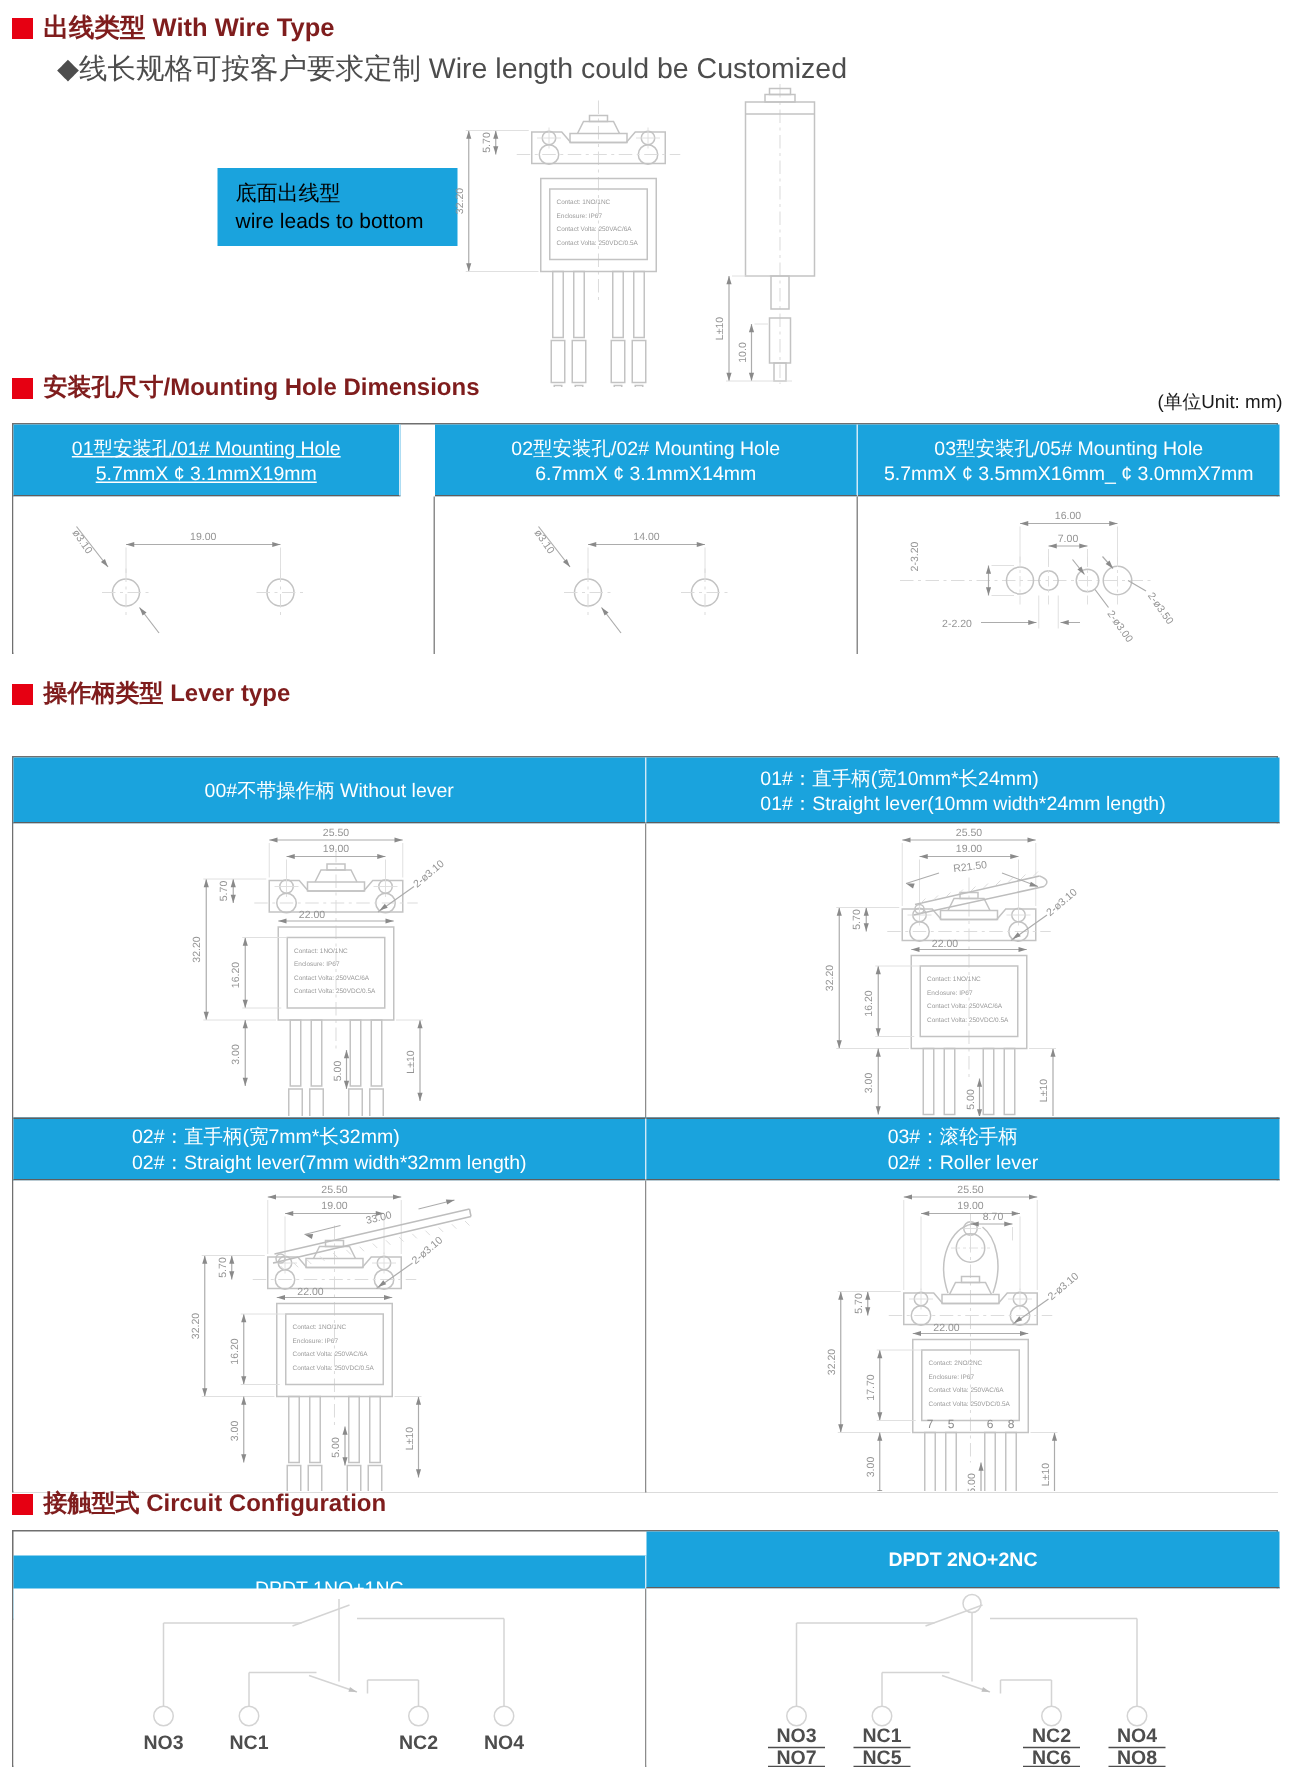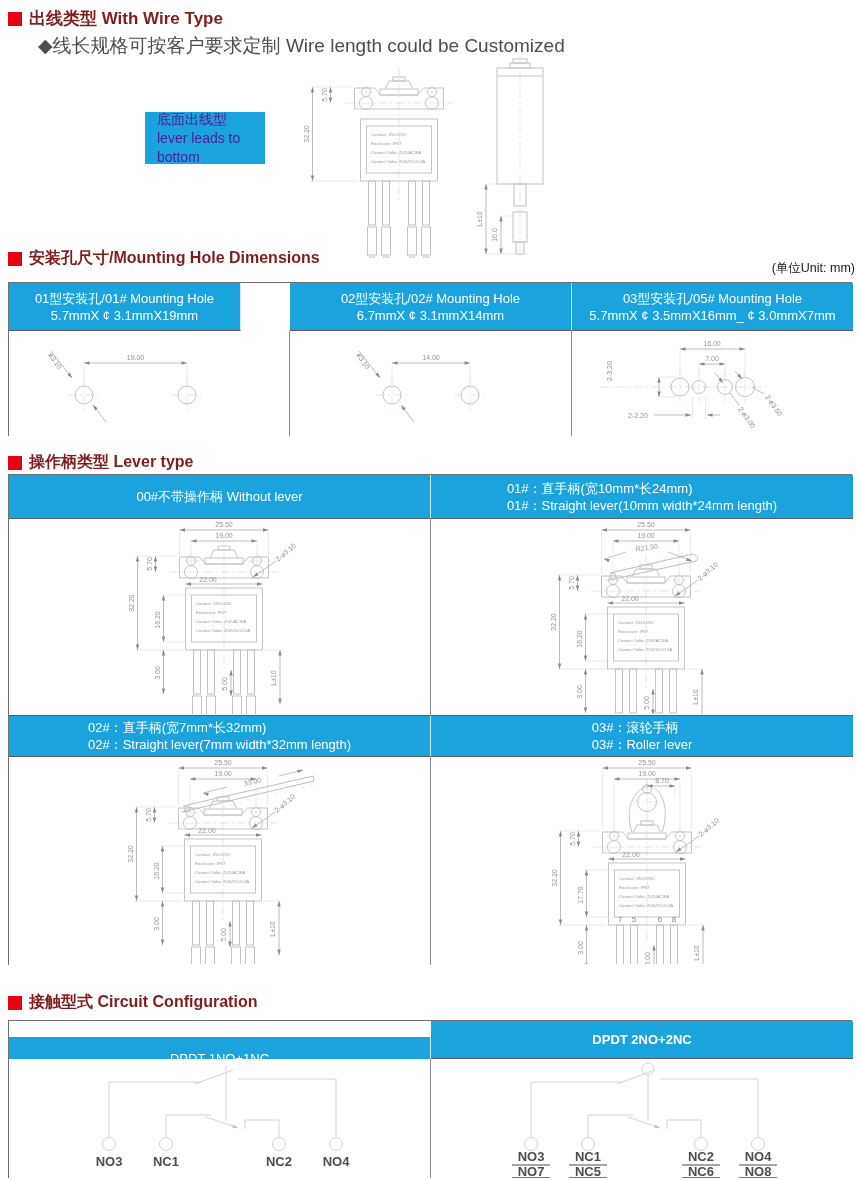--- a/index.html
+++ b/index.html
@@ -4,22 +4,22 @@
 <style>
   html,body{margin:0;padding:0;background:#fff;}
   .page{position:relative;width:860px;height:1180px;background:#fff;overflow:hidden;
         font-family:"Liberation Sans","DejaVu Sans",sans-serif;}
   .sec-title{position:absolute;display:flex;align-items:center;gap:7px;}
   .sq{width:14px;height:14px;background:#e60012;flex:none;}
   .title-text{font-weight:bold;color:#7f1d1d;white-space:nowrap;text-align:right;}
   .t-big{font-size:17px;}
   .t-mid{font-size:16px;}
   .bullet{position:absolute;left:22px;top:33px;font-size:19px;color:#4d4d4d;margin-left:16px;}
-  .cyan-label{position:absolute;left:145px;top:112px;width:120px;height:52px;background:#1aa3dd;
-      color:#4c1d95;display:flex;flex-direction:column;justify-content:center;padding-left:12px;
+  .cyan-label{position:absolute;left:145px;top:112px;width:160px;height:52px;background:#1aa3dd;
+      color:#000000;display:flex;flex-direction:column;justify-content:center;padding-left:12px;
       box-sizing:border-box;font-size:14px;line-height:19px;}
   .unit-note{position:absolute;right:5px;top:260px;font-size:12.5px;color:#1a1a1a;}
   .tbl{position:absolute;left:8px;width:844px;border:1px solid #6f6f6f;box-sizing:border-box;background:#fff;}
   .th{position:absolute;background:#1aa3dd;color:#fff;box-sizing:border-box;display:flex;
       flex-direction:column;align-items:center;justify-content:center;font-size:13px;line-height:17px;
       border-bottom:1px solid #5e5e5e;}
   .th .inner{text-align:left;}
   .th .inner.ctr{text-align:center;}
   .th.topline{border-top:1px solid #5e5e5e;justify-content:center;}
   .cell{position:absolute;box-sizing:border-box;background:#fff;overflow:hidden;}
@@ -33,21 +33,21 @@
 
 <div class="page">
 
   <div class="sec-title" style="left:8px;top:7px;">
     <span class="sq"></span>
     <span class="title-text t-big">出线类型 With Wire Type</span>
   </div>
   <div class="bullet">◆线长规格可按客户要求定制 Wire length could be Customized</div>
   <div class="cyan-label">
     <div>底面出线型</div>
-    <div>lever leads to bottom</div>
+    <div>wire leads to bottom</div>
   </div>
   <svg id="svg-front" class="abs" style="left:290px;top:58px;" width="200" height="200">
       <line x1="109" y1="9" x2="109" y2="143" stroke="#dcdcdc" stroke-width="0.7" fill="none" stroke-dasharray="9 3 2 3"></line>
       <path d="M64.5 30 H84.5 L90.5 37 H127.5 L133.5 30 H153.5 V51 H64.5 Z" fill="none" stroke="#c3c3c3" stroke-width="1"></path>
       <rect x="90" y="31" width="38" height="6" fill="none" stroke="#c3c3c3" stroke-width="1"></rect>
       <path d="M95 31 L99 23 H119 L123 31" fill="none" stroke="#c3c3c3" stroke-width="1"></path>
       <rect x="103" y="19" width="12" height="4" fill="none" stroke="#c3c3c3" stroke-width="1"></rect>
       <circle cx="76" cy="34" r="4.5" fill="none" stroke="#c3c3c3" stroke-width="1"></circle>
       <line x1="68" y1="34" x2="84" y2="34" stroke="#dcdcdc" stroke-width="0.6" fill="none"></line>
       <line x1="76" y1="27" x2="76" y2="41" stroke="#dcdcdc" stroke-width="0.6" fill="none"></line>
@@ -109,21 +109,21 @@
       <line x1="14" y1="198" x2="58" y2="198" stroke="#dcdcdc" stroke-width="0.6" fill="none"></line>
     </svg>
 
   <div class="sec-title" style="left:8px;top:248px;">
     <span class="sq"></span>
     <span class="title-text t-mid">安装孔尺寸/Mounting Hole Dimensions</span>
   </div>
   <div class="unit-note">(单位Unit: mm)</div>
 
   <div class="tbl" style="top:282px;height:154px;">
-    <div class="th rbh" style="left:0;top:0;width:232px;height:48px;">
+    <div class="th rbh" style="left:0;top:0;width:258px;height:48px;text-decoration:underline;">
       <div class="inner ctr">
         <div>01型安装孔/01# Mounting Hole</div>
         <div>5.7mmX ¢ 3.1mmX19mm</div>
       </div>
     </div>
     <div class="th rbh" style="left:281px;top:0;width:282px;height:48px;">
       <div class="inner ctr">
         <div>02型安装孔/02# Mounting Hole</div>
         <div>6.7mmX ¢ 3.1mmX14mm</div>
       </div>
@@ -222,21 +222,21 @@
           <line x1="180" y1="56" x2="192" y2="63" stroke="#acacac" stroke-width="0.8" fill="none"></line>
         </svg>
     </div>
   </div>
 
   <div class="sec-title" style="left:8px;top:452px;">
     <span class="sq"></span>
     <span class="title-text t-mid">操作柄类型 Lever type</span>
   </div>
 
-  <div class="tbl" style="top:474px;height:491px;padding-left:11px;">
+  <div class="tbl" style="top:504px;height:491px;padding-left:11px;">
     <div class="th rbh" style="left:0;top:0;width:422px;height:44px;">
       <div class="inner">
         <div>00#不带操作柄  Without lever</div>
 
       </div>
     </div>
     <div class="th" style="left:422px;top:0;width:422px;height:44px;">
       <div class="inner">
         <div>01#：直手柄(宽10mm*长24mm)</div>
         <div>01#：Straight lever(10mm width*24mm length)</div>
@@ -433,21 +433,21 @@
     </div>
     <div class="th topline rbh" style="left:0;top:240px;width:422px;height:42px;">
       <div class="inner">
         <div>02#：直手柄(宽7mm*长32mm)</div>
         <div>02#：Straight lever(7mm width*32mm length)</div>
       </div>
     </div>
     <div class="th topline" style="left:422px;top:240px;width:422px;height:42px;">
       <div class="inner">
         <div>03#：滚轮手柄</div>
-        <div>03#：Roller lever</div>
+        <div>02#：Roller lever</div>
       </div>
     </div>
     <div class="cell rb" style="left:0;top:282px;width:422px;height:208px;">
       <svg id="svg-lever-2" width="420" height="207">
           <line x1="214" y1="30" x2="214" y2="164" stroke="#dcdcdc" stroke-width="0.7" fill="none" stroke-dasharray="9 3 2 3"></line>
           <path d="M169.5 51 H189.5 L195.5 58 H232.5 L238.5 51 H258.5 V72 H169.5 Z" fill="none" stroke="#c3c3c3" stroke-width="1"></path>
           <rect x="195" y="52" width="38" height="6" fill="none" stroke="#c3c3c3" stroke-width="1"></rect>
           <path d="M200 52 L204 44 H224 L228 52" fill="none" stroke="#c3c3c3" stroke-width="1"></path>
           <rect x="208" y="40" width="12" height="4" fill="none" stroke="#c3c3c3" stroke-width="1"></rect>
           <circle cx="181" cy="55" r="4.5" fill="none" stroke="#c3c3c3" stroke-width="1"></circle>

